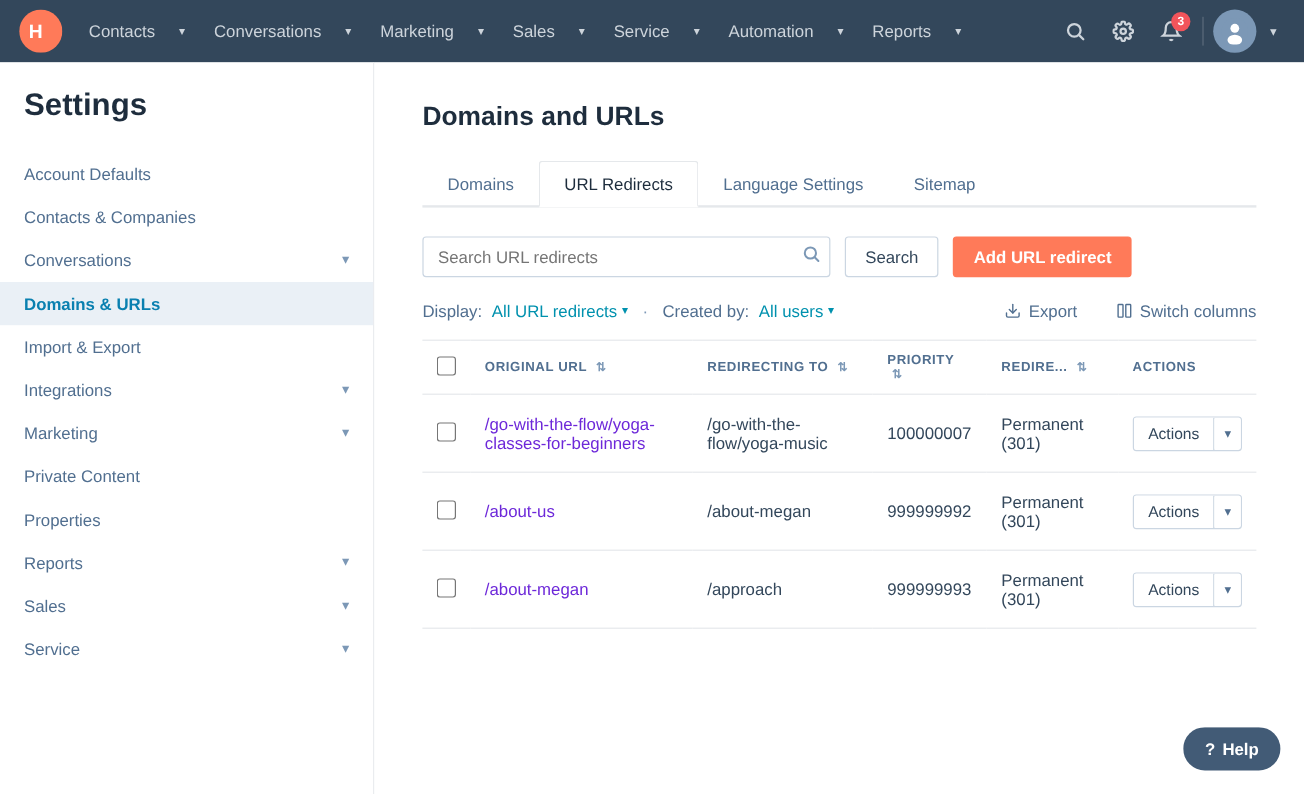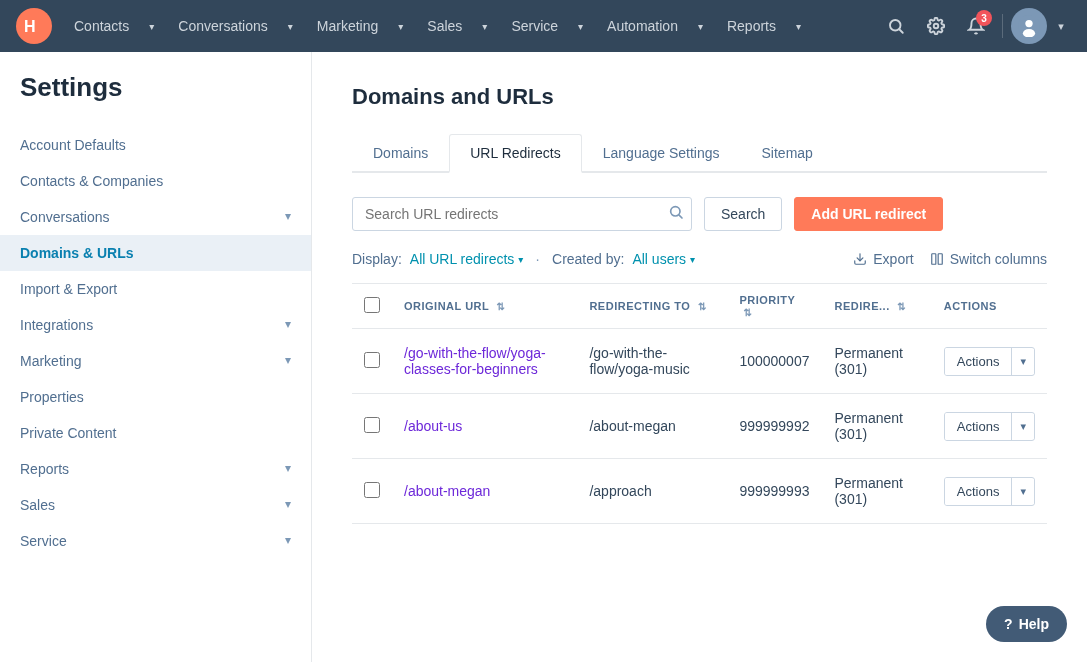--- a/index.html
+++ b/index.html
@@ -186,21 +186,21 @@
       display: flex;
       align-items: center;
       gap: 4px;
       font-size: 14px;
     }
     .filter-select .caret { font-size: 10px; }
     .filter-bar-actions {
       margin-left: auto;
       display: flex;
       align-items: flex-start;
-      gap: 16px;
+      gap: 32px;
     }
     .filter-action-btn {
       display: flex;
       align-items: center;
       gap: 6px;
       color: #516f90;
       cursor: pointer;
       font-size: 14px;
     }
 
@@ -373,24 +373,24 @@
     </div>
     <div class="sidebar-item">
       <span>Integrations</span>
       <span class="caret">▾</span>
     </div>
     <div class="sidebar-item">
       <span>Marketing</span>
       <span class="caret">▾</span>
     </div>
     <div class="sidebar-item">
+      <span>Private Content</span>
+    </div>
+    <div class="sidebar-item">
       <span>Properties</span>
-    </div>
-    <div class="sidebar-item">
-      <span>Private Content</span>
     </div>
     <div class="sidebar-item">
       <span>Reports</span>
       <span class="caret">▾</span>
     </div>
     <div class="sidebar-item">
       <span>Sales</span>
       <span class="caret">▾</span>
     </div>
     <div class="sidebar-item">

